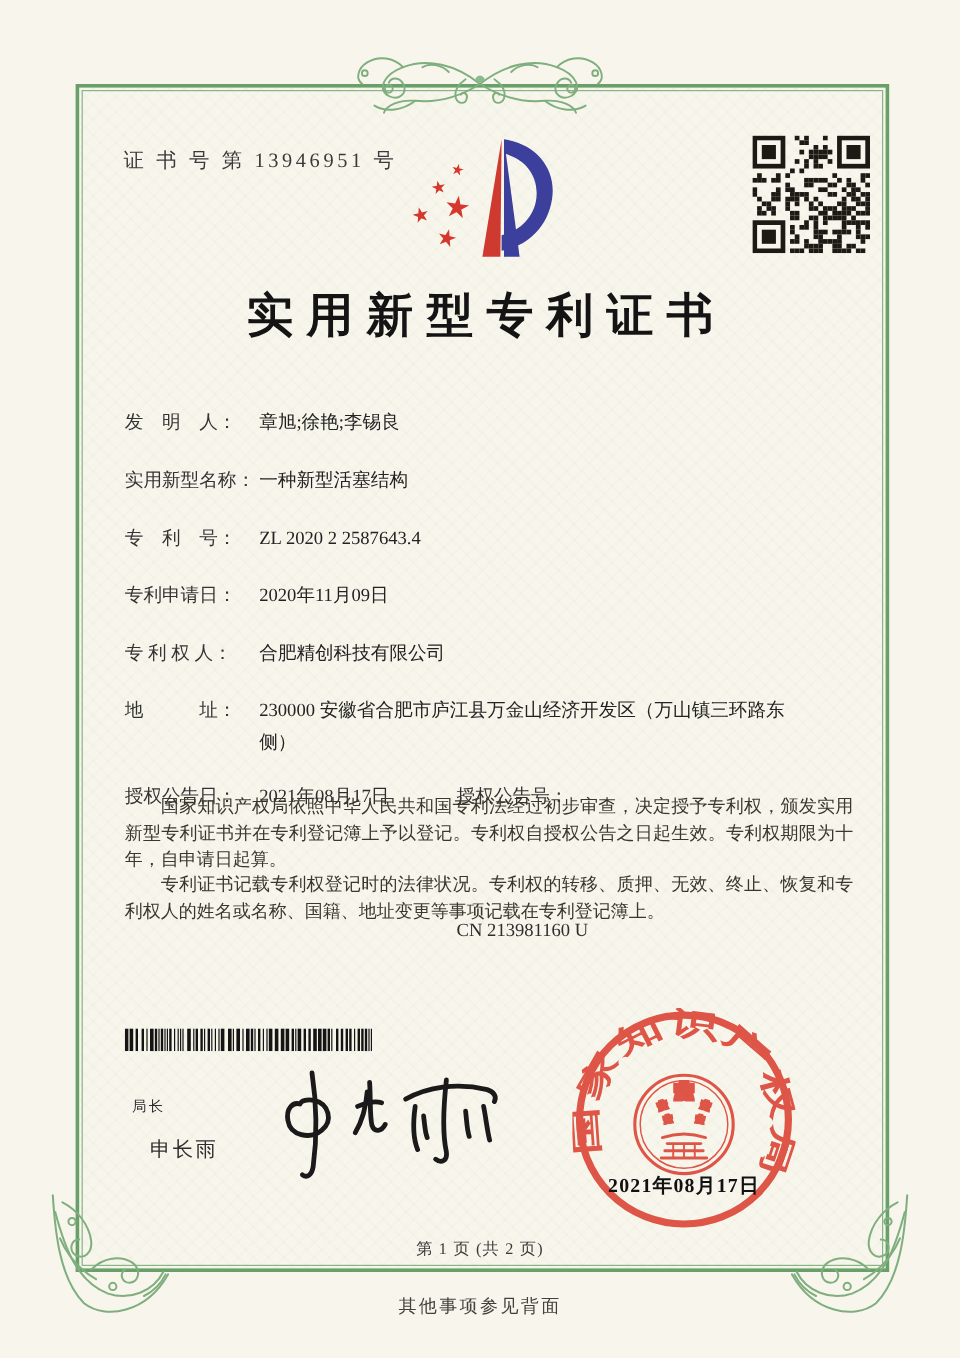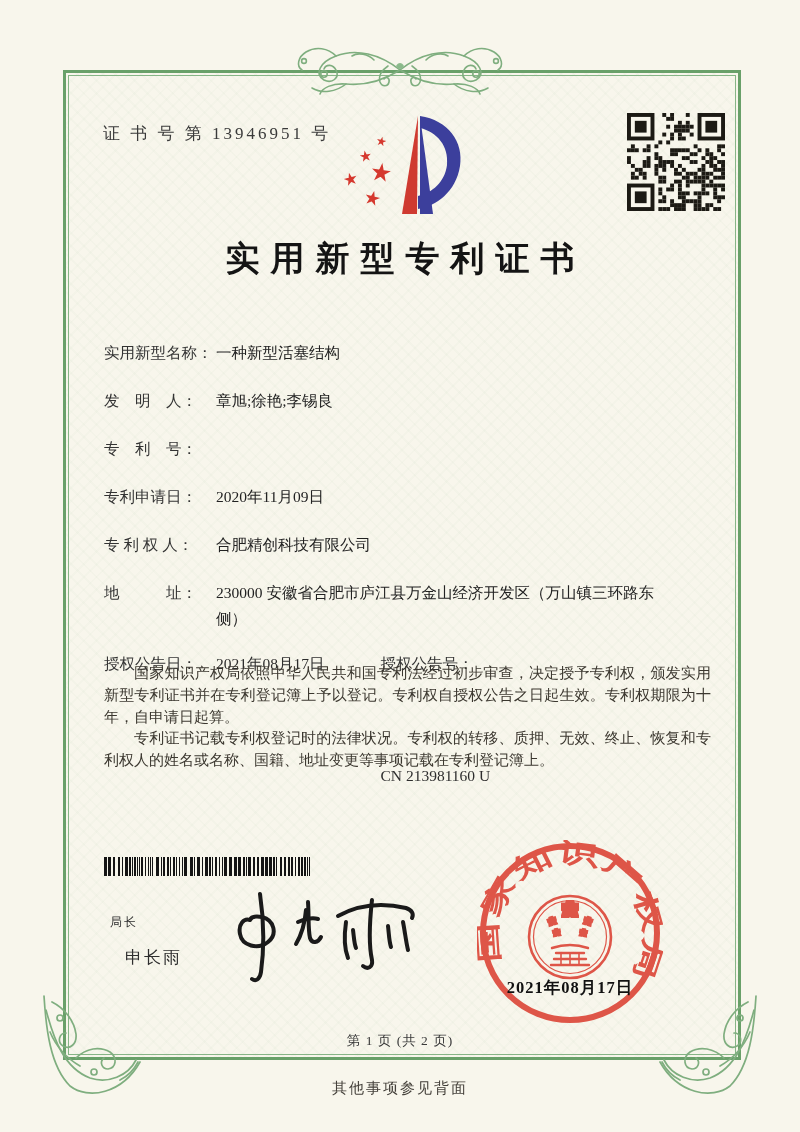--- a/index.html
+++ b/index.html
@@ -33,21 +33,21 @@
   
   .cert-no {
     position:absolute; left:103px; top:122px;
     font-size:17px; letter-spacing:3px; color:#3a3a3a;
   }
   .logo { position:absolute; left:334px; top:110px; width:134px; height:118px; }
   .qr   { position:absolute; left:627px; top:113px; width:98px; height:98px; }
 
   .title {
     position:absolute; left:0; top:236px; width:800px;
-    text-align:center; font-size:34px; font-weight:600;
+    text-align:center; font-size:39px; font-weight:600;
     letter-spacing:11px; color:#141414; text-indent:11px;
   }
 
   
   .fields { position:absolute; left:104px; top:340px; width:606px; font-size:15.5px; }
   .field-row { display:flex; line-height:26px; margin-bottom:22px; }
   .field-label { flex:0 0 112px; white-space:pre; color:#333; }
   .field-value { flex:1; max-width:448px; color:#222; }
   .grant-row { display:flex; line-height:26px; margin-top:22px; font-size:15.5px; }
   .grant-col2 { margin-left:56px; display:flex;flex-direction:column; }
@@ -362,31 +362,32 @@
       <rect x="0" y="72" width="28" height="28" fill="#1c1a14"></rect>
       <rect x="4" y="76" width="20" height="20" fill="#f8f6ec"></rect>
       <rect x="8" y="80" width="12" height="12" fill="#1c1a14"></rect>
     </svg>
 
   <div class="title">实用新型专利证书</div>
 
   <div class="fields">
 
       <div class="field-row">
+        <span class="field-label">发　明　人：</span>
+        <span class="field-value">章旭;徐艳;李锡良</span>
+      </div>
+
+      <div class="field-row">
         <span class="field-label">实用新型名称：</span>
         <span class="field-value">一种新型活塞结构</span>
       </div>
 
       <div class="field-row">
-        <span class="field-label">发　明　人：</span>
-        <span class="field-value">章旭;徐艳;李锡良</span>
-      </div>
-
-      <div class="field-row">
         <span class="field-label">专　利　号：</span>
+        <span class="field-value">ZL 2020 2 2587643.4</span>
       </div>
 
       <div class="field-row">
         <span class="field-label">专利申请日：</span>
         <span class="field-value">2020年11月09日</span>
       </div>
 
       <div class="field-row">
         <span class="field-label">专 利 权 人：</span>
         <span class="field-value">合肥精创科技有限公司</span>

